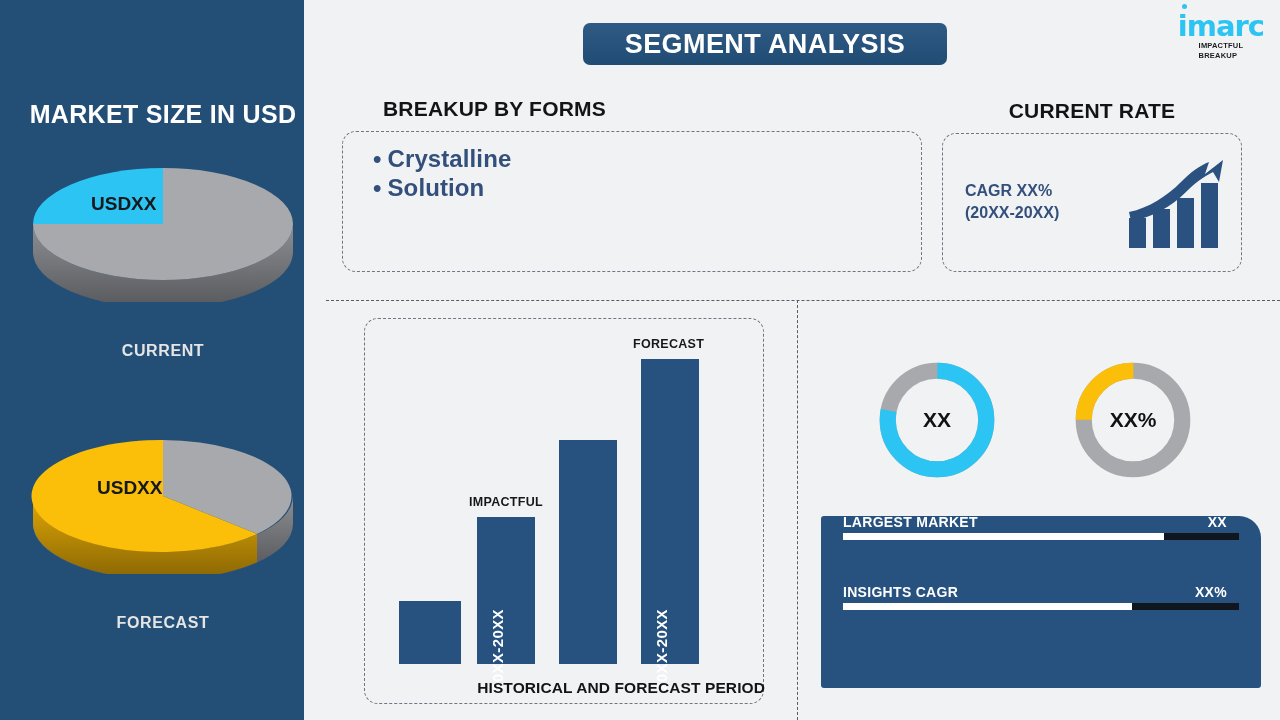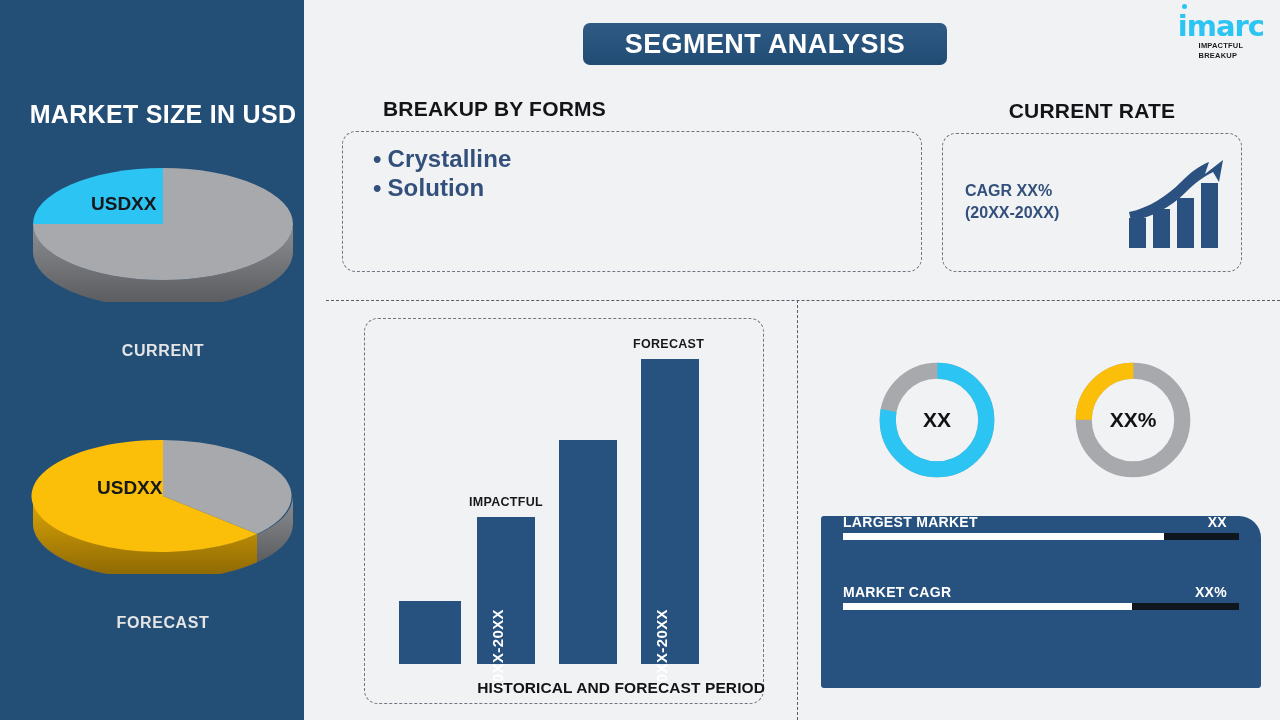--- a/index.html
+++ b/index.html
@@ -300,21 +300,21 @@
 
   <div id="stats-panel">
     <div class="stat-row" id="stat-row-0">
       <span class="stat-label">LARGEST MARKET</span>
       <span class="stat-value">XX</span>
       <div class="stat-track">
         <div class="stat-fill" style="width:81%"></div>
       </div>
     </div>
     <div class="stat-row" id="stat-row-1">
-      <span class="stat-label">MARKET CAGR</span>
+      <span class="stat-label">INSIGHTS CAGR</span>
       <span class="stat-value">XX%</span>
       <div class="stat-track">
         <div class="stat-fill" style="width:73%"></div>
       </div>
     </div>
   </div>
 
 </div>
 
 </body></html>

